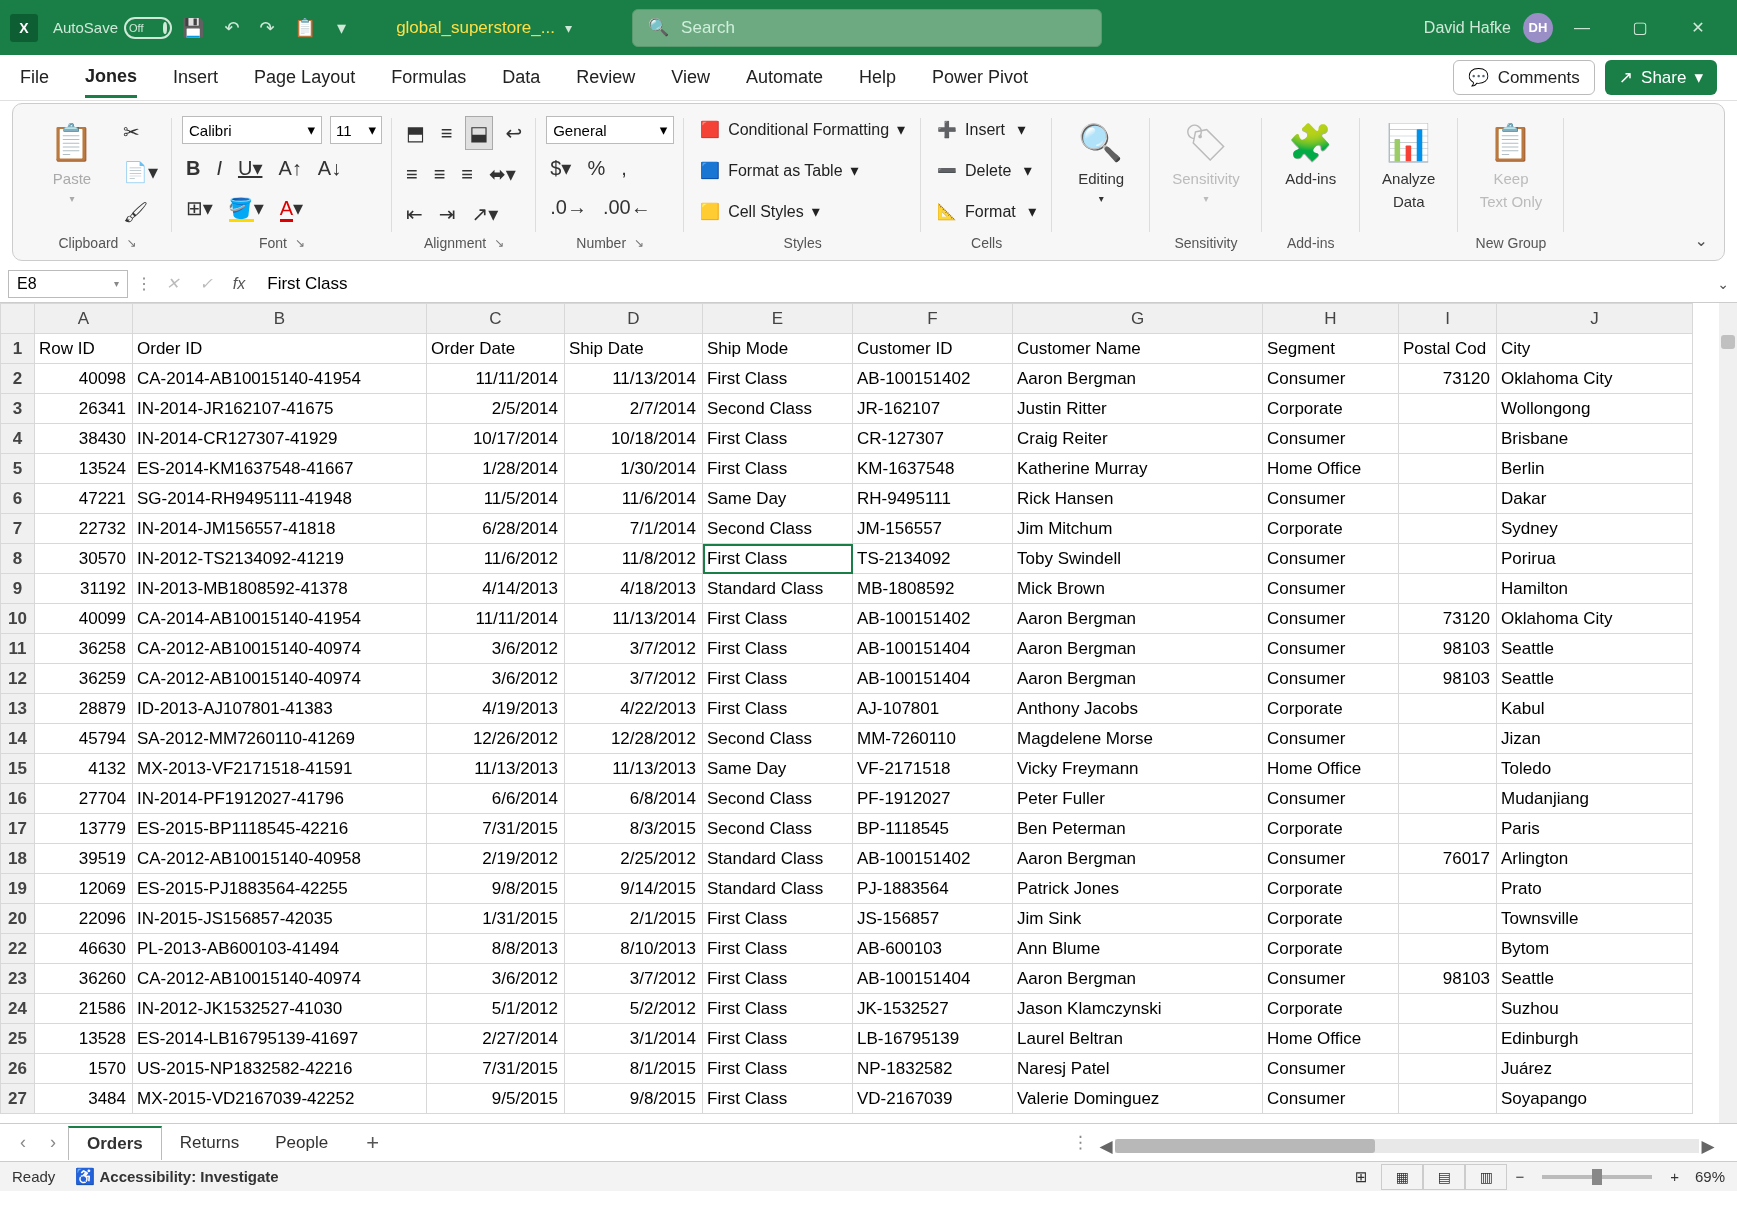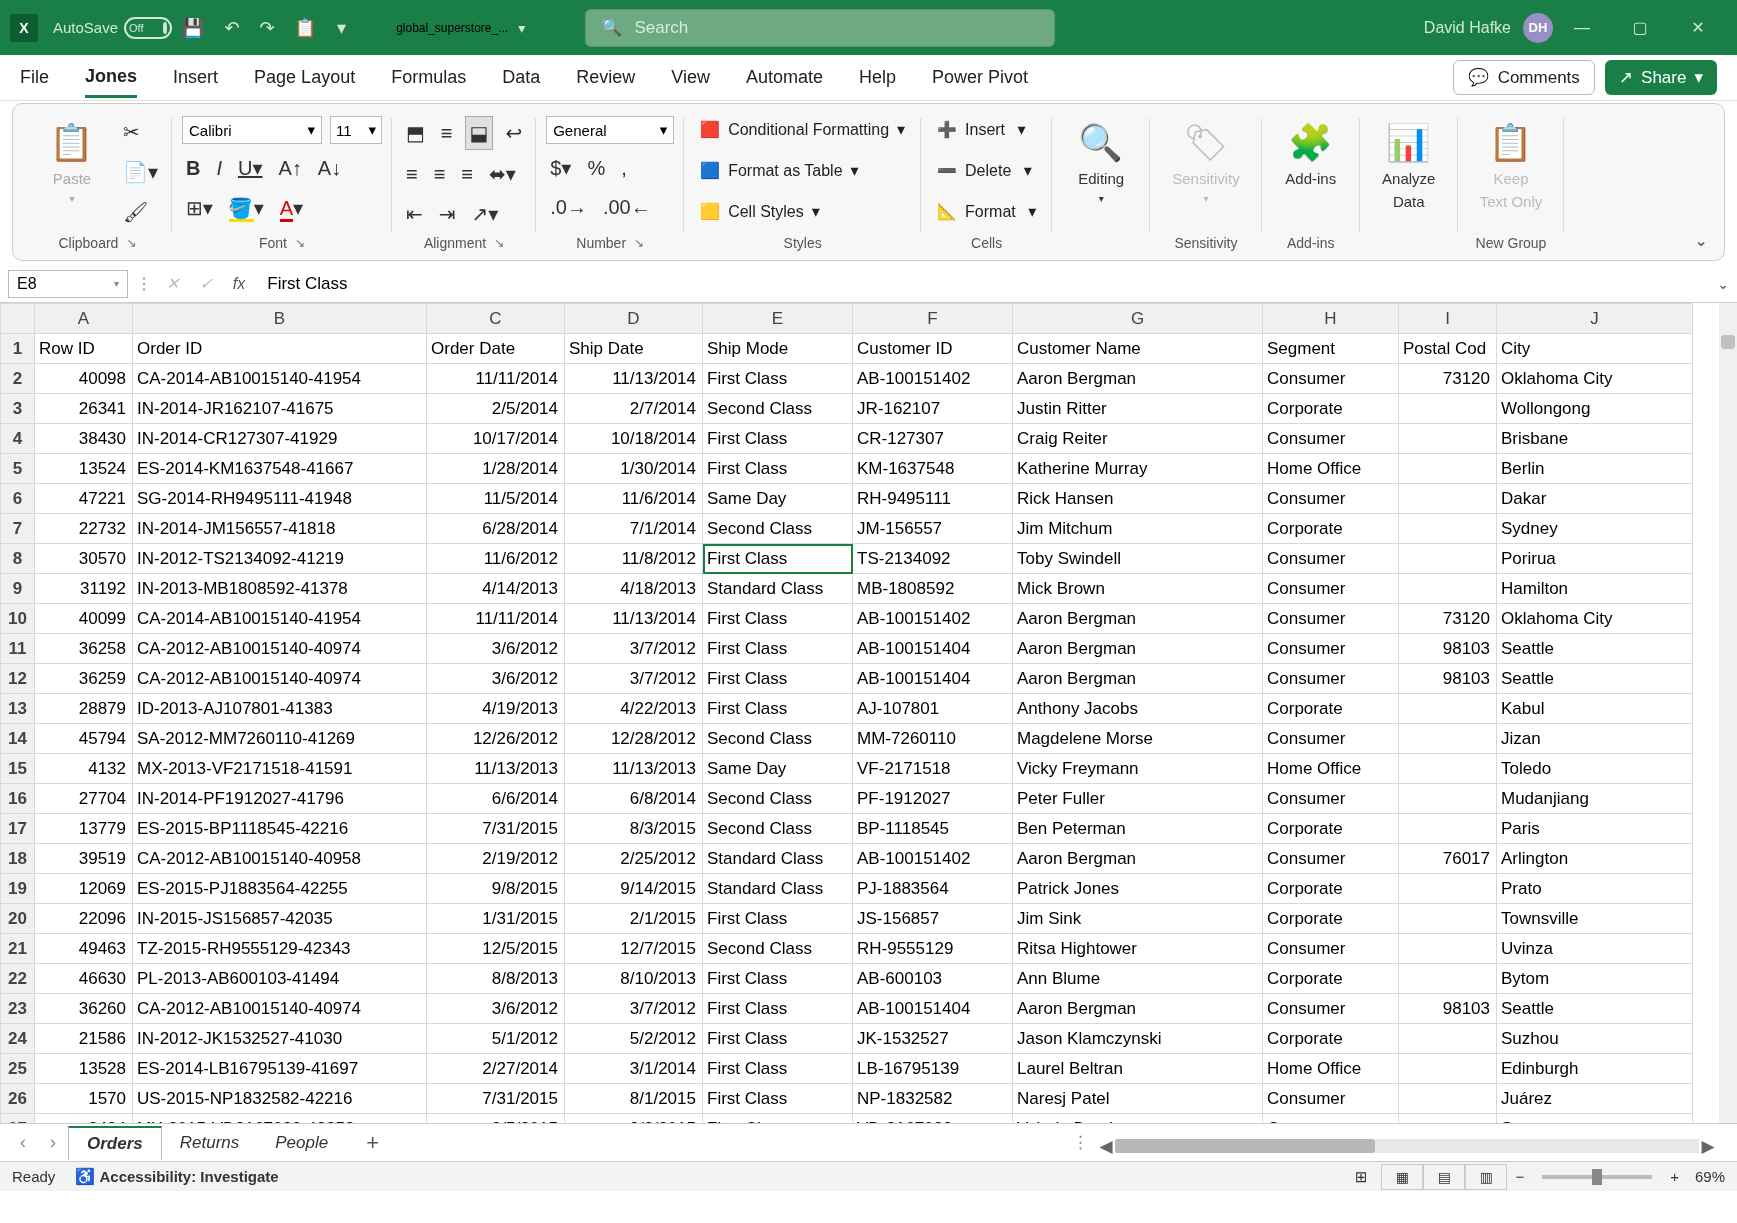--- a/index.html
+++ b/index.html
@@ -5,21 +5,21 @@
   * { box-sizing: border-box; margin: 0; padding: 0; font-family: 'Segoe UI', Arial, sans-serif; }
   body { background: #fff; width: 1737px; height: 1223px; overflow: hidden; position: relative; user-select: none; }
 
   
   .titlebar { background: #1a7f47; height: 55px; display: flex; align-items: center; padding: 0 10px; color: #fff; }
   .titlebar .excel-logo { width: 28px; height: 28px; background: #0d5f33; border-radius: 3px; display: flex; align-items: center; justify-content: center; font-weight: bold; font-size: 14px; color: #fff; margin-right: 15px; }
   .titlebar .autosave { display: flex; align-items: center; gap: 6px; color: #d0e8d8; font-size: 15px; }
   .titlebar .autosave-toggle { width: 48px; height: 22px; border: 2px solid #d0e8d8; border-radius: 12px; display: flex; align-items: center; padding: 0 3px; justify-content: flex-end; font-size: 11px; color: #d0e8d8; gap: 19px; }
   .titlebar .autosave-toggle .dot { width: 12px; height: 12px; background: #d0e8d8; border-radius: 50%; }
   .titlebar .qat-icon { color: #d0e8d8; font-size: 18px; margin: 0 10px; cursor: pointer; }
-  .titlebar .filename { color: #000000; font-size: 12px; margin-left: 40px; }
+  .titlebar .filename { color: #fde047; font-size: 17px; margin-left: 40px; }
   .titlebar .filename-dd { color: #d0e8d8; margin-left: 10px; font-size: 14px; }
   .titlebar .search { flex: 0 0 470px; margin-left: 60px; height: 38px; background: #6daa81; border: 1px solid #5a9a6f; border-radius: 6px; display: flex; align-items: center; padding: 0 15px; color: #d0f0db; font-size: 17px; gap: 12px; }
   .titlebar .user { margin-left: auto; display: flex; align-items: center; gap: 12px; color: #d0e8d8; font-size: 16px; }
   .titlebar .avatar { width: 30px; height: 30px; background: #9a8ec7; border-radius: 50%; display: flex; align-items: center; justify-content: center; font-size: 13px; font-weight: 600; color: #fff; }
   .titlebar .winbtn { width: 58px; text-align: center; font-size: 16px; color: #d0e8d8; cursor: pointer; }
 
   
   .ribbon-tabs { background: #fff; height: 46px; display: flex; align-items: center; padding: 0 20px; gap: 36px; font-size: 18px; color: #222; border-bottom: 1px solid #e0e0e0; }
   .ribbon-tabs .tab { padding: 8px 0; cursor: pointer; }
   .ribbon-tabs .tab.active { font-weight: 600; border-bottom: 3px solid #1a7f47; }
@@ -64,21 +64,21 @@
   .col-A { width: 98px; } .col-B { width: 294px; } .col-C { width: 138px; } .col-D { width: 138px; }
   .col-E { width: 150px; } .col-F { width: 160px; } .col-G { width: 250px; } .col-H { width: 136px; }
   .col-I { width: 98px; } .col-J { width: 196px; }
   .active-cell { outline: 2px solid #1a7f47; outline-offset: -2px; }
   .vscroll-track { position: absolute; right: 0; top: 0; width: 18px; height: 100%; background: #f0f0f0; }
   .vscroll-thumb { position: absolute; right: 2px; width: 14px; background: #c0c0c0; border-radius: 3px; }
 
   
   .sheet-bar { height: 38px; display: flex; align-items: center; border-top: 1px solid #ccc; padding: 0 8px; font-size: 17px; position: relative; }
   .sheet-bar .nav-btn { padding: 0 12px; color: #888; cursor: pointer; font-size: 18px; }
-  .sheet-tab { padding: 6px 18px; cursor: pointer; color: #333; font-style: italic; }
+  .sheet-tab { padding: 6px 18px; cursor: pointer; color: #333; }
   .sheet-tab.active { border: 1px solid #bbb; border-bottom: none; border-top: 2px solid #1a7f47; font-weight: 600; background: #fff; }
   .sheet-bar .add-sheet { margin-left: 20px; font-size: 22px; color: #555; cursor: pointer; }
   .hscroll { position: absolute; right: 20px; bottom: 6px; width: 620px; height: 18px; display: flex; align-items: center; }
   .hscroll .arrow { width: 18px; text-align: center; color: #666; cursor: pointer; }
   .hscroll .track { flex: 1; height: 14px; background: #e8e8e8; position: relative; }
   .hscroll .thumb { position: absolute; height: 14px; background: #b8b8b8; border-radius: 3px; }
 
   
   .status-bar { height: 30px; background: #f3f3f3; border-top: 1px solid #ccc; display: flex; align-items: center; font-size: 15px; padding: 0 12px; gap: 20px; color: #333; justify-content: space-between; }
   .status-bar .acc-icon { font-size: 16px; }
@@ -627,33 +627,20 @@
           <td class="num col-C">1/31/2015</td>
           <td class="num col-D">2/1/2015</td>
           <td class="txt col-E">First Class</td>
           <td class="txt col-F">JS-156857</td>
           <td class="txt col-G">Jim Sink</td>
           <td class="txt col-H">Corporate</td>
           <td class="num col-I"></td>
           <td class="txt col-J">Townsville</td>
         </tr>
         <tr>
-          <th class="rowhdr">21</th>
-          <td class="num col-A">49463</td>
-          <td class="txt col-B">TZ-2015-RH9555129-42343</td>
-          <td class="num col-C">12/5/2015</td>
-          <td class="num col-D">12/7/2015</td>
-          <td class="txt col-E">Second Class</td>
-          <td class="txt col-F">RH-9555129</td>
-          <td class="txt col-G">Ritsa Hightower</td>
-          <td class="txt col-H">Consumer</td>
-          <td class="num col-I"></td>
-          <td class="txt col-J">Uvinza</td>
-        </tr>
-        <tr>
           <th class="rowhdr">22</th>
           <td class="num col-A">46630</td>
           <td class="txt col-B">PL-2013-AB600103-41494</td>
           <td class="num col-C">8/8/2013</td>
           <td class="num col-D">8/10/2013</td>
           <td class="txt col-E">First Class</td>
           <td class="txt col-F">AB-600103</td>
           <td class="txt col-G">Ann Blume</td>
           <td class="txt col-H">Corporate</td>
           <td class="num col-I"></td>

